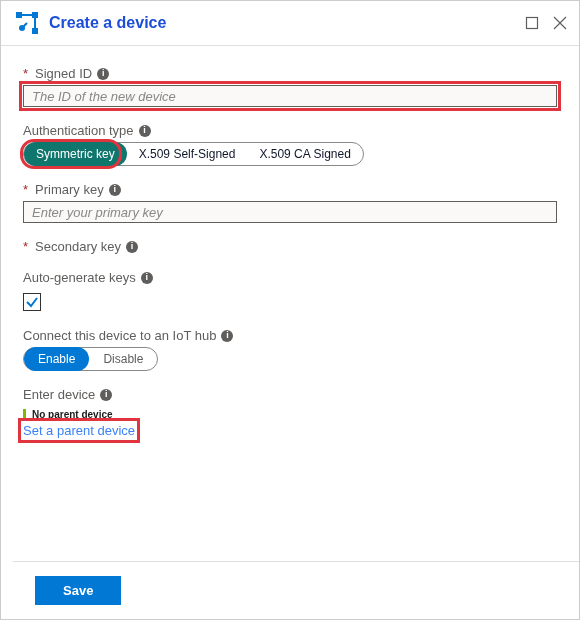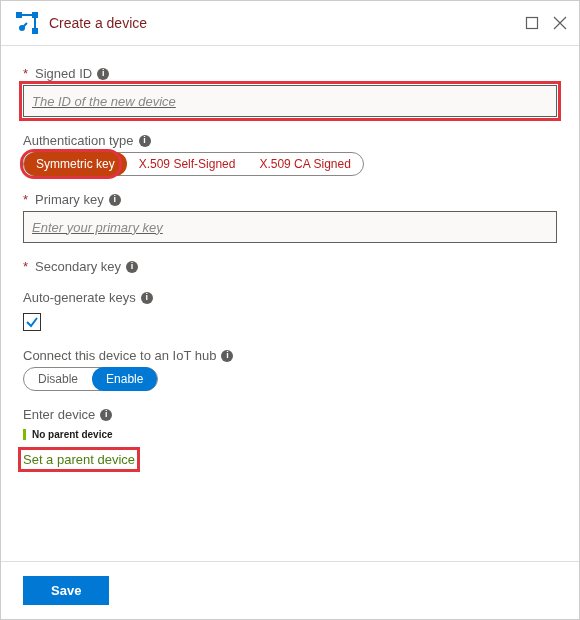--- a/index.html
+++ b/index.html
@@ -19,24 +19,24 @@
       padding: 10px 12px 10px 14px;
       border-bottom: 1px solid #e1dfdd;
     }
     .header-icon {
       width: 24px;
       height: 24px;
       margin-right: 10px;
       flex-shrink: 0;
     }
     .header-title {
-      font-size: 14px;
-      font-weight: 400;
+      font-size: 16px;
+      font-weight: 700;
       flex: 1;
-      color: #7f1d1d;
+      color: #1d4ed8;
     }
     .window-controls {
       display: flex;
       gap: 14px;
       color: #605e5c;
     }
     .win-btn {
       width: 14px;
       height: 14px;
       cursor: pointer;
@@ -70,54 +70,53 @@
       font-size: 9px;
       font-weight: bold;
       display: inline-flex;
       align-items: center;
       justify-content: center;
       font-style: normal;
       line-height: 1;
     }
     .text-input {
       width: 100%;
-      height: 32px;
+      height: 22px;
       padding: 3px 8px;
       border: 1px solid #605e5c;
       background: #faf9f8;
       font-size: 13px;
       font-style: italic;
       color: #605e5c;
-      text-decoration: underline;
     }
     .text-input::placeholder { font-style: italic; color: #888; }
     .hl-red {
       outline: 3px solid #e0343f;
       outline-offset: 1px;
     }
     .pill-group {
       display: inline-flex;
       align-items: center;
       border: 1px solid #8a8886;
       border-radius: 14px;
       height: 24px;
       overflow: visible;
       position: relative;
     }
     .pill-item {
       padding: 0 12px;
       font-size: 12px;
-      color: #b91c1c;
+      color: #0f172a;
       cursor: pointer;
       display: flex;
       align-items: center;
       height: 100%;
     }
     .pill-item.selected {
-      background: #c2410c;
+      background: #0f766e;
       color: #fff;
       border-radius: 12px;
       height: 24px;
       position: relative;
     }
     .pill-hl {
       position: absolute;
       border: 3px solid #e0343f;
       border-radius: 14px;
       top: -4px;
@@ -165,33 +164,33 @@
       border-left: 3px solid #7fba00;
       padding-left: 6px;
       display: inline-block;
     }
     .parent-value {
       font-weight: 700;
       color: #1b1a19;
       font-size: 10px;
     }
     .parent-link {
-      color: #4d7c0f;
+      color: #3b82f6;
       font-size: 13px;
       cursor: pointer;
       display: inline-block;
-      margin-top: 11px;
+      margin-top: 2px;
     }
     .parent-link.hl-red {
       outline-offset: 2px;
     }
     .footer {
       position: absolute;
       bottom: 0;
-      left: 0;
+      left: 12px;
       right: 0;
       border-top: 1px solid #e1dfdd;
       padding: 14px 22px;
       background: #fff;
     }
     .save-btn {
       background: #0078d4;
       color: #fff;
       border: none;
       padding: 7px 28px;
@@ -280,22 +279,22 @@
         </svg>
     </div>
   </div>
 
   <div class="field-block">
     <div class="label-row">
       <span>Connect this device to an IoT hub</span>
       <span class="info-icon">i</span>
     </div>
     <div class="toggle-pill">
+      <div class="toggle-opt selected">Enable</div>
       <div class="toggle-opt">Disable</div>
-      <div class="toggle-opt selected">Enable</div>
     </div>
   </div>
 
   <div class="field-block parent-block">
     <div class="label-row">
       <span>Enter device</span>
       <span class="info-icon">i</span>
     </div>
     <div class="parent-line">
       <div class="parent-value">No parent device</div>

